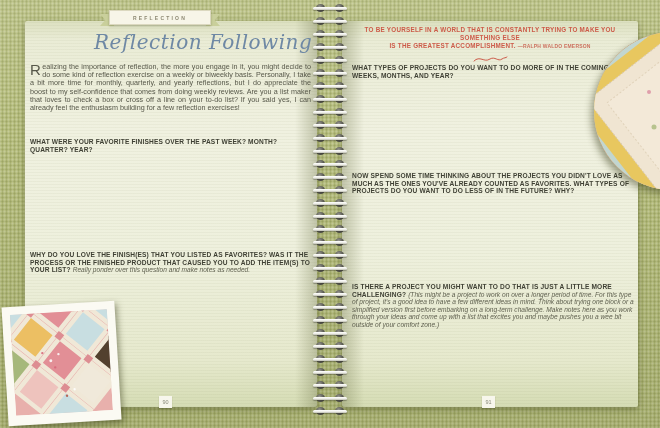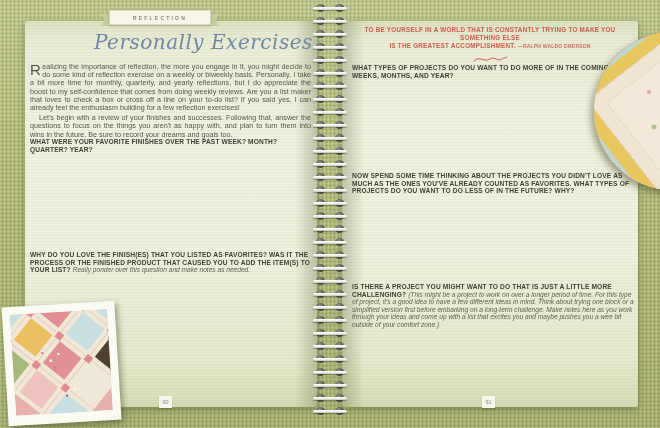--- a/index.html
+++ b/index.html
@@ -92,27 +92,26 @@
   <div class="page page-right"></div>
 
   <div class="banner">
     <div class="tail tail-l"></div>
     <div class="tail tail-r"></div>
     <div class="main">
       <span class="label">REFLECTION</span>
     </div>
   </div>
 
-  <div class="title">Personally Exercises</div>
+  <div class="title">Reflection Following</div>
 
   <div class="intro">
     <div class="p1">
       <span class="dropcap">R</span><span>ealizing the importance of reflection, the more you engage in it, you might decide to do some kind of reflection exercise on a weekly or biweekly basis. Personally, I take a bit more time for monthly, quarterly, and yearly reflections, but I do appreciate the boost to my self-confidence that comes from doing weekly reviews. Are you a list maker that loves to check a box or cross off a line on your to-do list? If you said yes, I can already feel the enthusiasm building for a few reflection exercises!</span>
     </div>
-    <div class="p2">Let's begin with a review of your finishes and successes. Following that, answer the questions to focus on the things you aren't as happy with, and plan to turn them into wins in the future. Be sure to record your dreams and goals too.</div>
   </div>
 
   <div class="question lq1">WHAT WERE YOUR FAVORITE FINISHES OVER THE PAST WEEK? MONTH? QUARTER? YEAR?</div>
   <div class="question lq2">
     <span>WHY DO YOU LOVE THE FINISH(ES) THAT YOU LISTED AS FAVORITES? WAS IT THE PROCESS OR THE FINISHED PRODUCT THAT CAUSED YOU TO ADD THE ITEM(S) TO YOUR LIST? </span><span class="note">Really ponder over this question and make notes as needed.</span>
   </div>
 
   <div class="quote">
     <div class="l1">TO BE YOURSELF IN A WORLD THAT IS CONSTANTLY TRYING TO MAKE YOU SOMETHING ELSE</div>
     <div class="l2">

